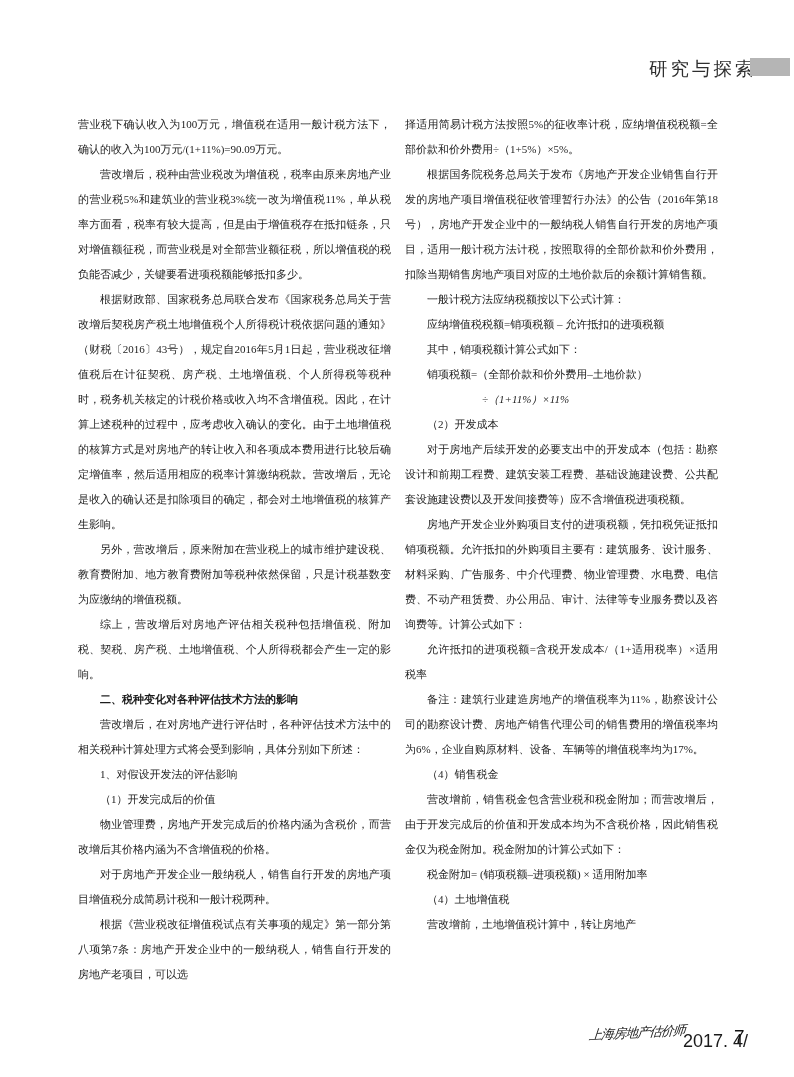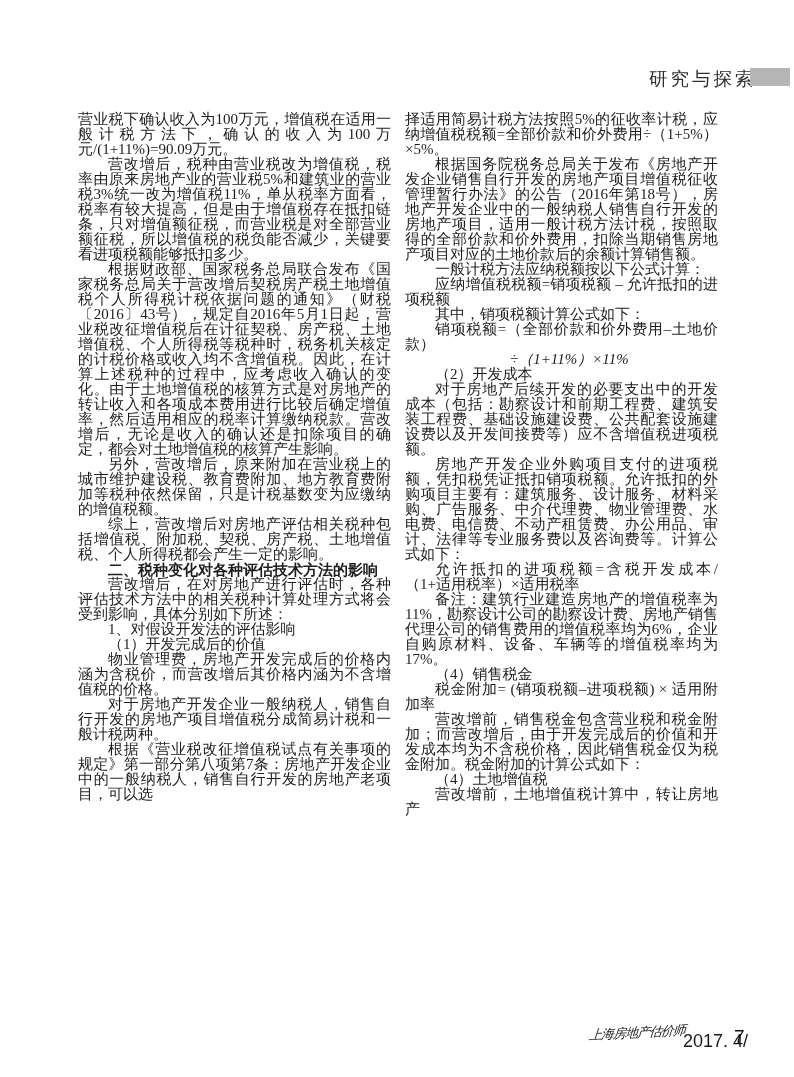--- a/index.html
+++ b/index.html
@@ -9,21 +9,21 @@
     background: #ffffff;
     position: relative;
     overflow: hidden;
     font-family: "Liberation Serif", "DejaVu Serif", serif;
     color: #1c1c1c;
   }
 
   
   .page-header {
     position: absolute;
-    top: 64px;
+    top: 54px;
     left: 0;
     width: 794px;
     height: 26px;
   }
   .section-label {
     position: absolute;
     top: 2px;
     left: 649px;
     font-family: "Liberation Sans", "DejaVu Sans", sans-serif;
     font-size: 18.5px;
@@ -43,22 +43,22 @@
   .main {
     position: absolute;
     left: 78px;
     top: 112px;
     width: 640px;
     display: flex;
     gap: 14px;
   }
   .col {
     width: 313px;
-    font-size: 15px;
-    line-height: 15px;
+    font-size: 11px;
+    line-height: 25px;
     text-align: justify;
   }
   .blk {
     margin: 0;
     text-indent: 2em;
     text-align: justify;
   }
   .blk.noindent { text-indent: 0; }
   .blk.heading {
     font-weight: bold;
@@ -138,22 +138,22 @@
       <p class="blk ">应纳增值税税额=销项税额 – 允许抵扣的进项税额</p>
       <p class="blk ">其中，销项税额计算公式如下：</p>
       <p class="blk ">销项税额=（全部价款和价外费用–土地价款）</p>
       <p class="blk formula-indent">÷（1+11%）×11%</p>
       <p class="blk ">（2）开发成本</p>
       <p class="blk ">对于房地产后续开发的必要支出中的开发成本（包括：勘察设计和前期工程费、建筑安装工程费、基础设施建设费、公共配套设施建设费以及开发间接费等）应不含增值税进项税额。</p>
       <p class="blk ">房地产开发企业外购项目支付的进项税额，凭扣税凭证抵扣销项税额。允许抵扣的外购项目主要有：建筑服务、设计服务、材料采购、广告服务、中介代理费、物业管理费、水电费、电信费、不动产租赁费、办公用品、审计、法律等专业服务费以及咨询费等。计算公式如下：</p>
       <p class="blk ">允许抵扣的进项税额=含税开发成本/（1+适用税率）×适用税率</p>
       <p class="blk ">备注：建筑行业建造房地产的增值税率为11%，勘察设计公司的勘察设计费、房地产销售代理公司的销售费用的增值税率均为6%，企业自购原材料、设备、车辆等的增值税率均为17%。</p>
       <p class="blk ">（4）销售税金</p>
+      <p class="blk ">营改增前，销售税金包含营业税和税金附加；而营改增后，由于开发完成后的价值和开发成本均为不含税价格，因此销售税金仅为税金附加。税金附加的计算公式如下：</p>
       <p class="blk ">税金附加= (销项税额–进项税额) × 适用附加率</p>
-      <p class="blk ">营改增前，销售税金包含营业税和税金附加；而营改增后，由于开发完成后的价值和开发成本均为不含税价格，因此销售税金仅为税金附加。税金附加的计算公式如下：</p>
       <p class="blk ">（4）土地增值税</p>
       <p class="blk ">营改增前，土地增值税计算中，转让房地产</p>
     </div>
 </div>
 
 <div class="page-footer">
   <span class="journal-logo">上海房地产估价师</span>
   <span class="issue-label">2017. 4/</span>
   <span class="page-number">7</span>
 </div>

